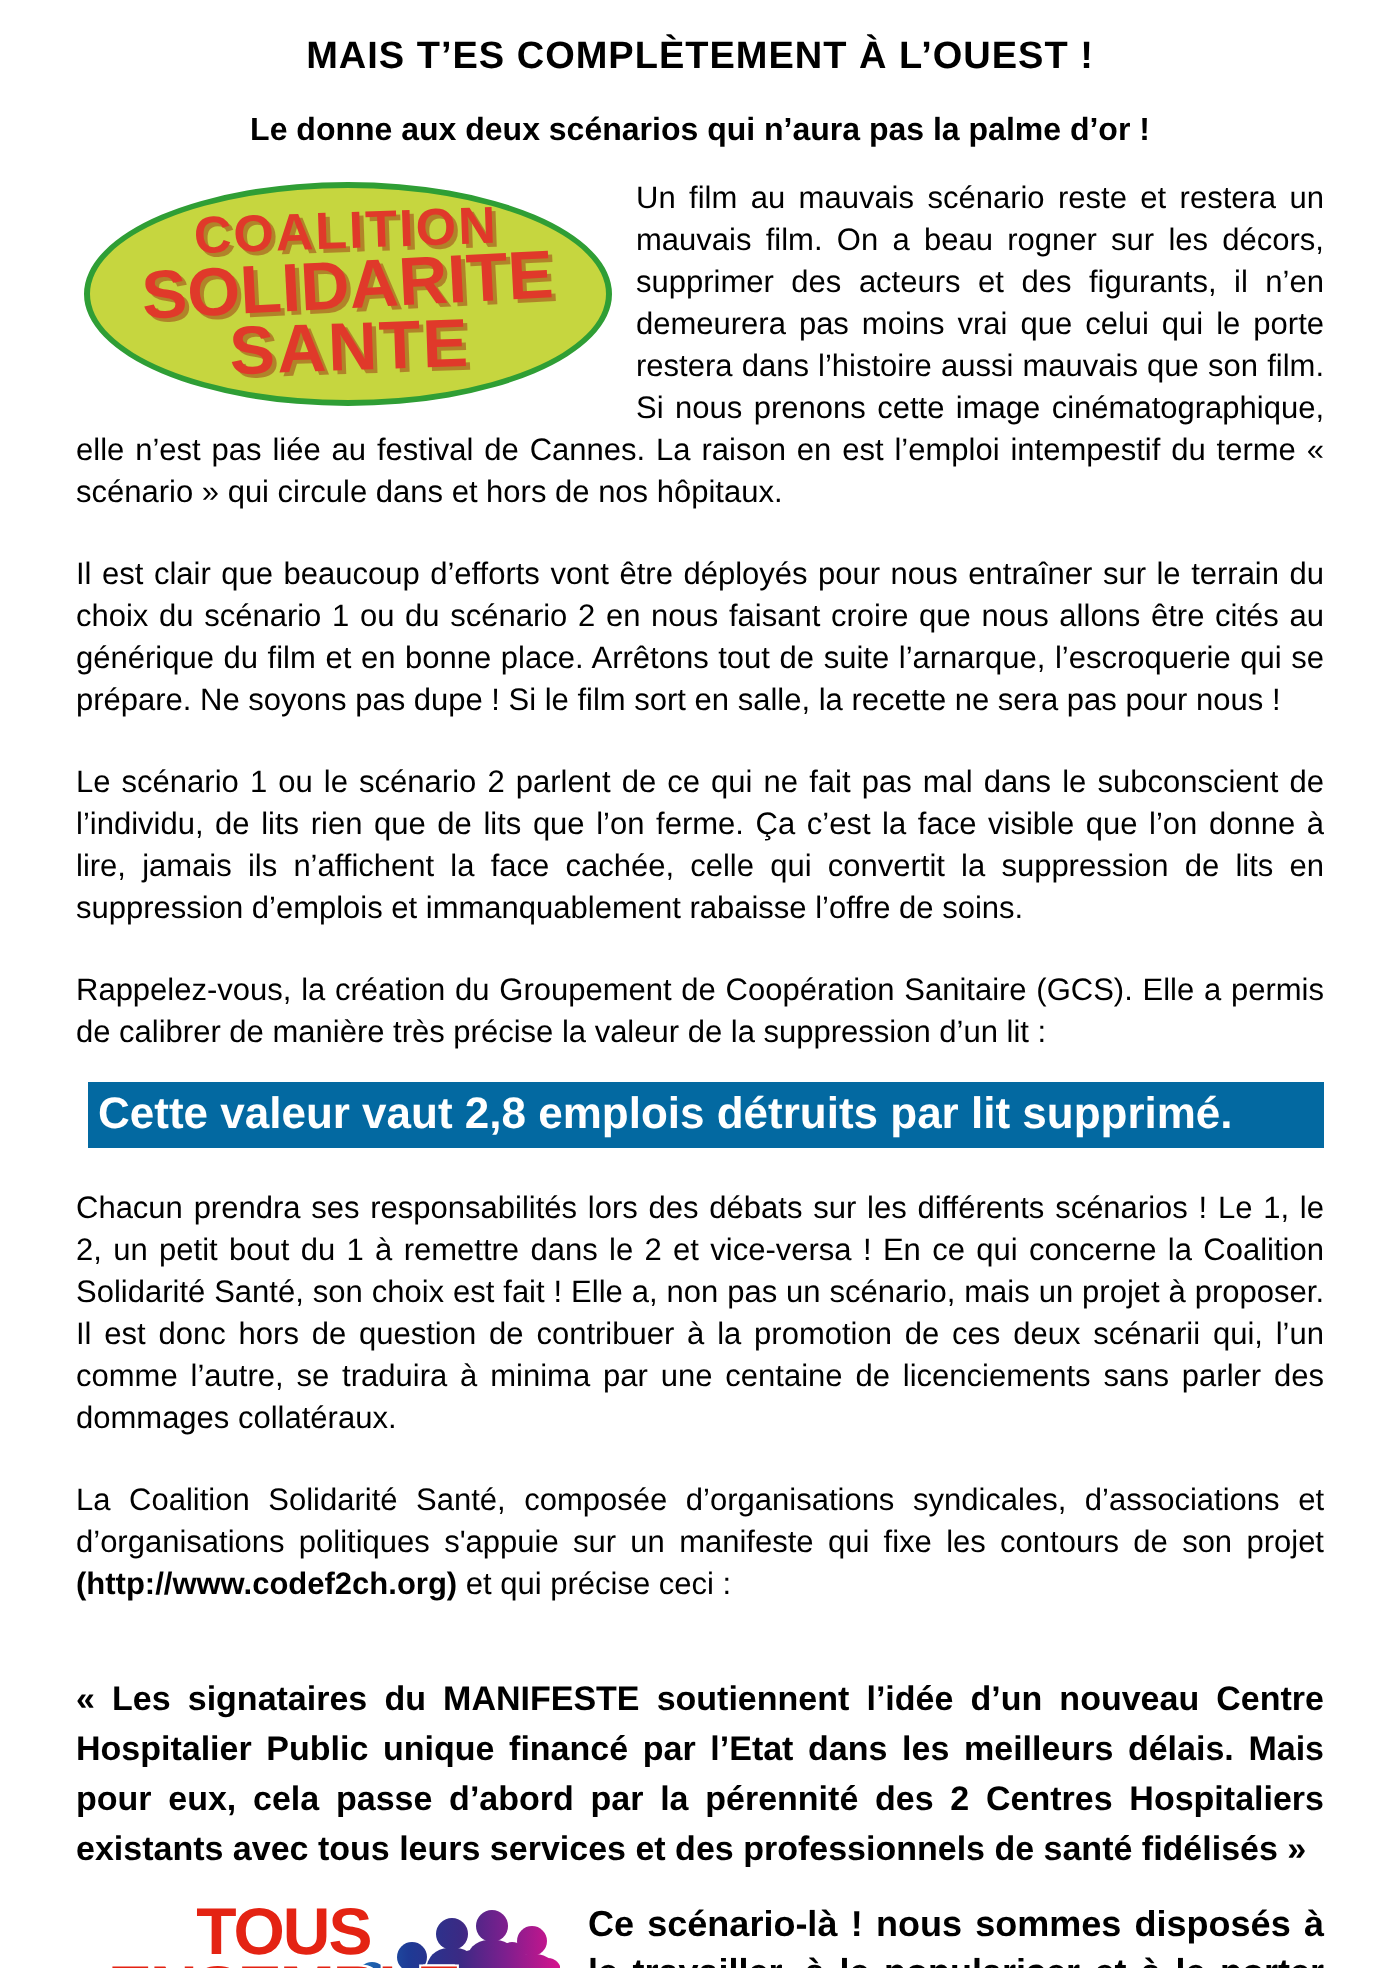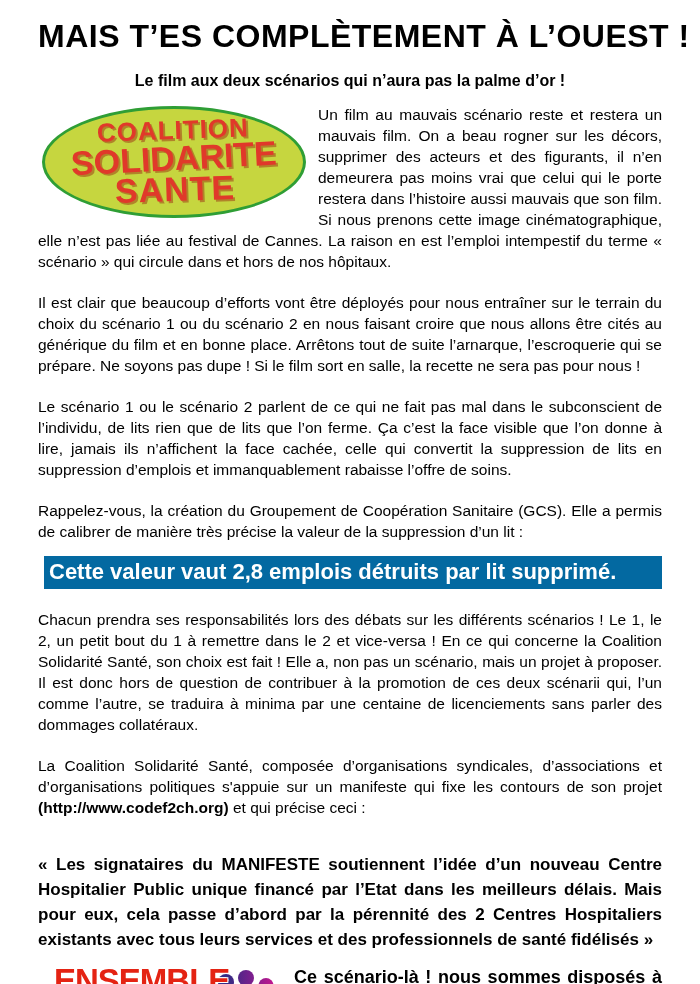--- a/index.html
+++ b/index.html
@@ -6,21 +6,21 @@
   body {
     width:700px; height:984px; overflow:hidden;
     font-family:"Liberation Sans", sans-serif; color:#000;
   }
   .page {
     box-sizing:border-box; width:700px; height:984px;
     padding:16px 38px 0 38px; overflow:hidden; background:#fff;
   }
   h1.title {
     margin:2px 0 0 0; text-align:center;
-    font-size:32px; font-weight:bold; letter-spacing:0.5px;
+    font-size:19px; font-weight:bold; letter-spacing:0.5px;
     white-space:nowrap;
   }
   .subtitle {
     margin-top:17px; text-align:center;
     font-size:16px; font-weight:bold;
   }
   .intro-section { margin-top:14px; }
   .intro-section::after { content:""; display:block; clear:both; }
   .logo-oval {
     float:left; box-sizing:border-box;
@@ -73,21 +73,21 @@
     font-size:18px; line-height:24px; font-weight:bold; text-align:justify;
   }
 </style>
 </head>
 <body>
 
 <div class="page">
 
   <h1 class="title">MAIS T’ES COMPLÈTEMENT À L’OUEST !</h1>
 
-  <div class="subtitle">Le film aux deux scénarios qui n’aura pas la palme d’or !</div>
+  <div class="subtitle">Le donne aux deux scénarios qui n’aura pas la palme d’or !</div>
 
   <div class="intro-section">
     <div class="logo-oval">
       <div class="logo-text">
         <span class="l1">COALITION</span>
         <span class="l2">SOLIDARITE</span>
         <span class="l3">SANTE</span>
       </div>
     </div>
     <p class="body-text first">Un film au mauvais scénario reste et restera un mauvais film. On a beau rogner sur les décors, supprimer des acteurs et des figurants, il n’en demeurera pas moins vrai que celui qui le porte restera dans l’histoire aussi mauvais que son film. Si nous prenons cette image cinématographique, elle n’est pas liée au festival de Cannes. La raison en est l’emploi intempestif du terme « scénario » qui circule dans et hors de nos hôpitaux.</p>
@@ -184,19 +184,20 @@
             <rect x="205.2" y="21.0" width="25.6" height="97.0" rx="10.7"></rect>
             <circle cx="228" cy="29.0" r="7"></circle>
             <rect x="216.8" y="35.0" width="22.4" height="83.0" rx="9.3"></rect>
             <circle cx="238" cy="21.5" r="7.5"></circle>
             <rect x="226.0" y="28.0" width="24.0" height="90.0" rx="10.0"></rect>
             <circle cx="246" cy="36.5" r="6.5"></circle>
             <rect x="235.6" y="42.0" width="20.8" height="76.0" rx="8.7"></rect>
           </g>
       </svg>
       <div class="ensemble-text">
+        <span class="e1">TOUS</span>
         <span class="e2">ENSEMBLE</span>
       </div>
     </div>
     <p class="footer-text">Ce scénario-là ! nous sommes disposés à le travailler, à le populariser et à le porter avec les personnels des deux Centres Hospitaliers, sans distinction Public/Privé et avec toute la population !</p>
   </div>
 
 </div>
 
 </body></html>

